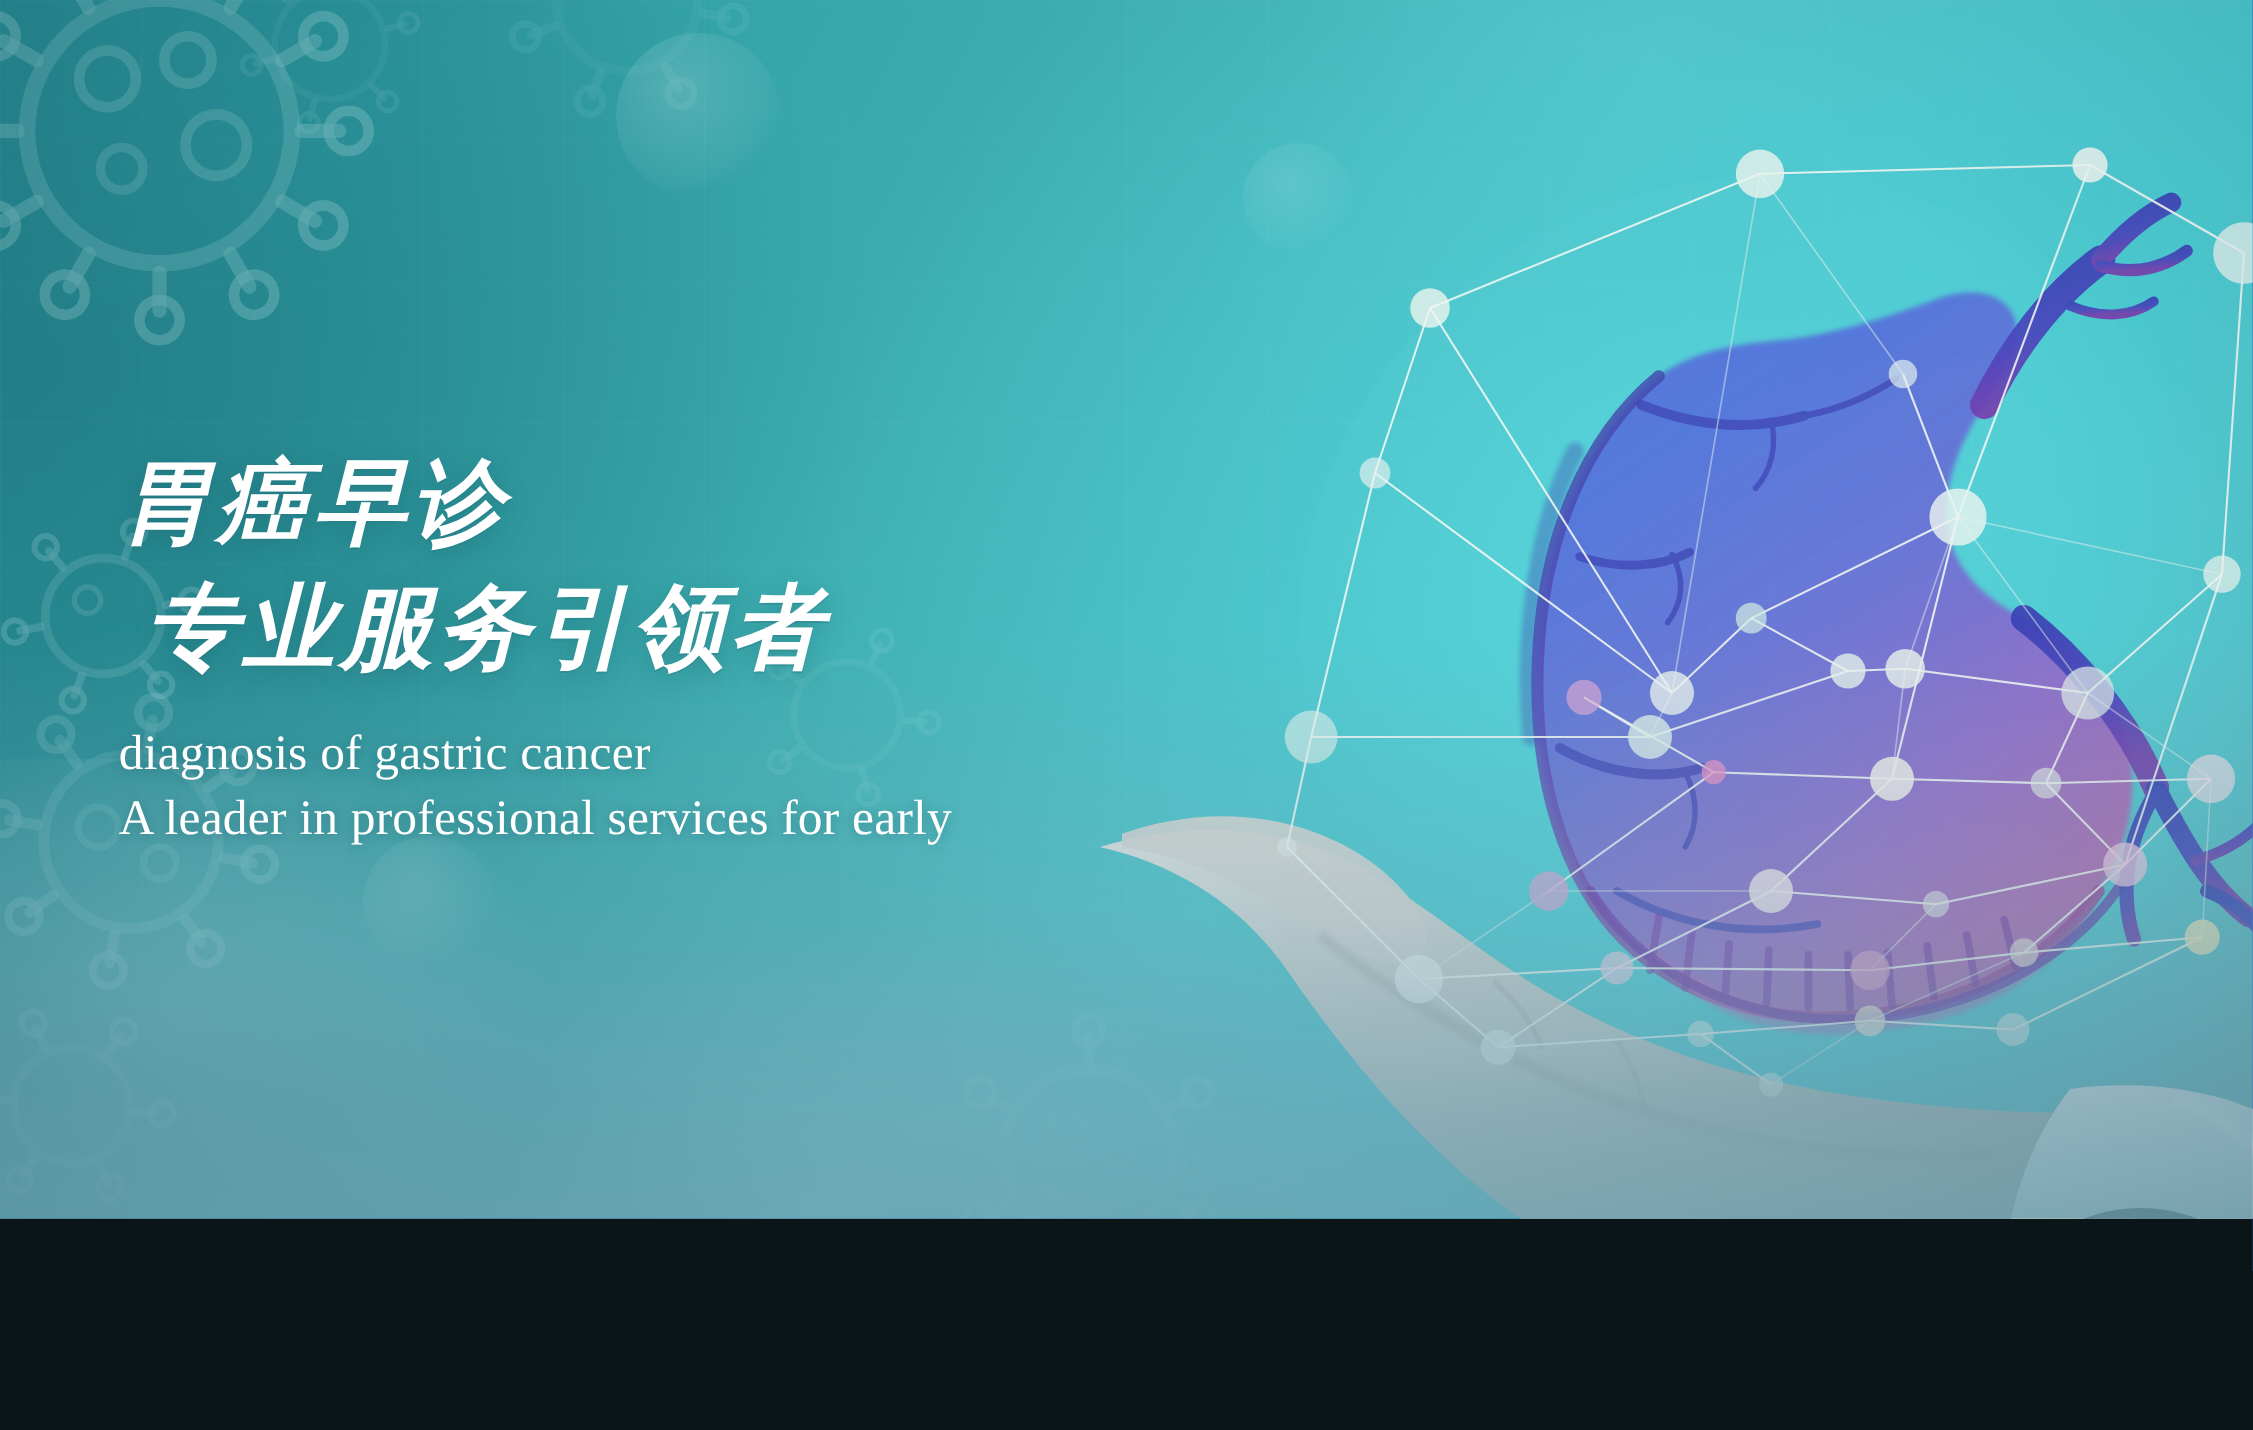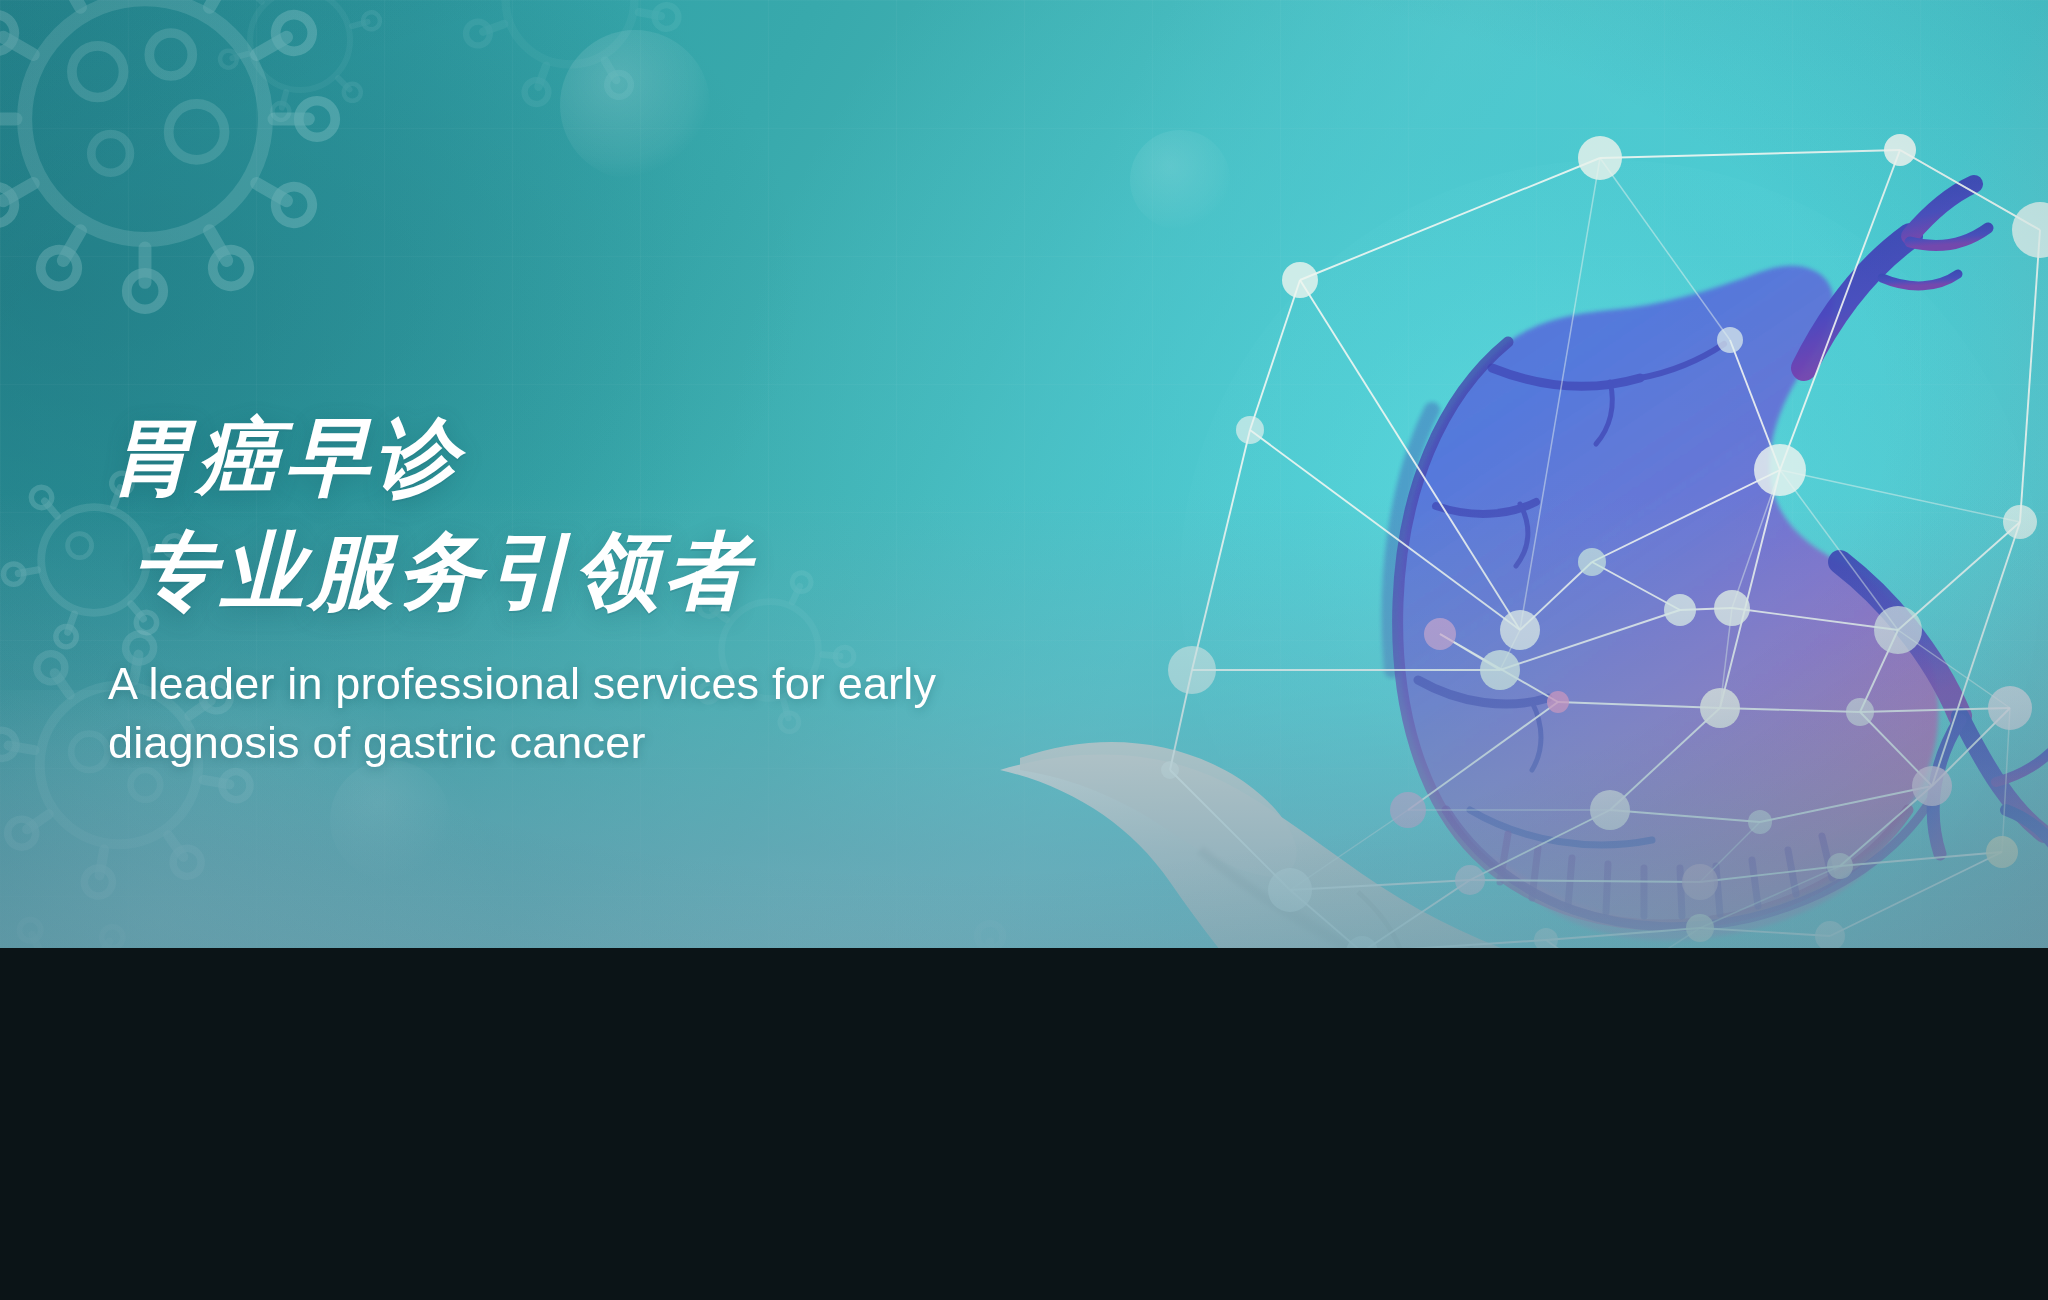--- a/index.html
+++ b/index.html
@@ -2,23 +2,23 @@
 <html><head>
 <meta charset="utf-8">
 <title>Gastric Cancer Early Diagnosis Banner</title>
 <style>
   html,body{margin:0;padding:0;background:#0b1417;}
   *{box-sizing:border-box;}
 
   #banner{
     position:relative;
     width:2048px;
-    height:948px;
+    height:1108px;
     overflow:hidden;
-    font-family:Liberation Sans, sans-serif;
+    font-family:Liberation Serif, serif;
     background:#3b82f6;
   }
 
   
   .bg-layer{position:absolute;inset:0;}
 
   .bg-base{
     background:
       linear-gradient(118deg,
         #2e9aa2 0%,
@@ -676,18 +676,18 @@
 
   <div class="bg-layer bg-bottomfade" style="z-index:30;"></div>
   <div class="bg-layer bg-vignette" style="z-index:31;"></div>
 
   <div class="copy">
     <h1 class="headline">
       <span class="hl-line">胃癌早诊</span>
       <span class="hl-line">专业服务引领者</span>
     </h1>
     <p class="subhead">
+      <span class="sub-line">diagnosis of gastric cancer</span>
       <span class="sub-line">A leader in professional services for early</span>
-      <span class="sub-line">diagnosis of gastric cancer</span>
     </p>
   </div>
 
 </div>
 
 </body></html>

